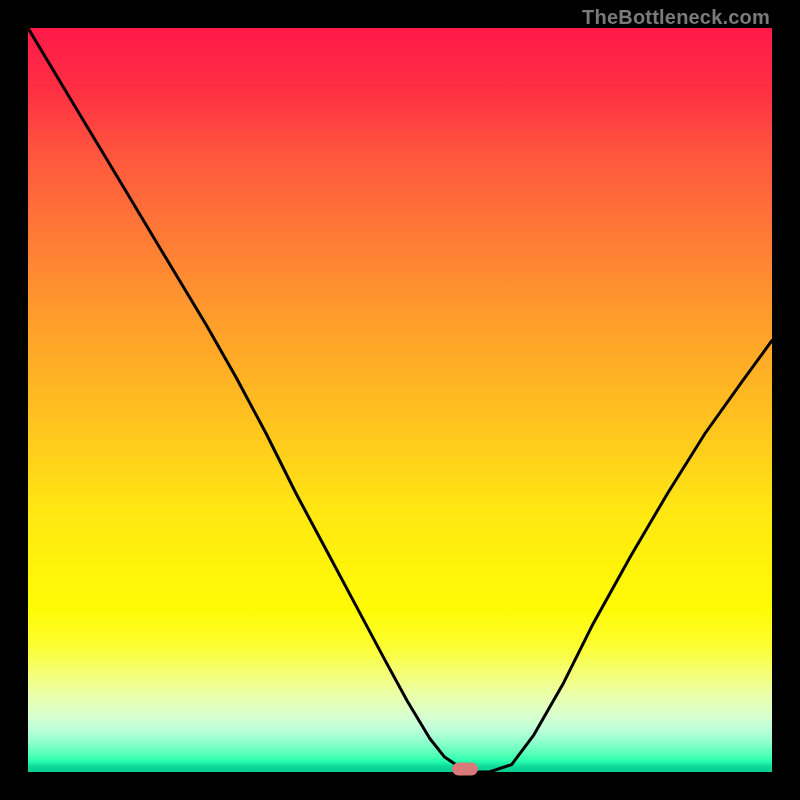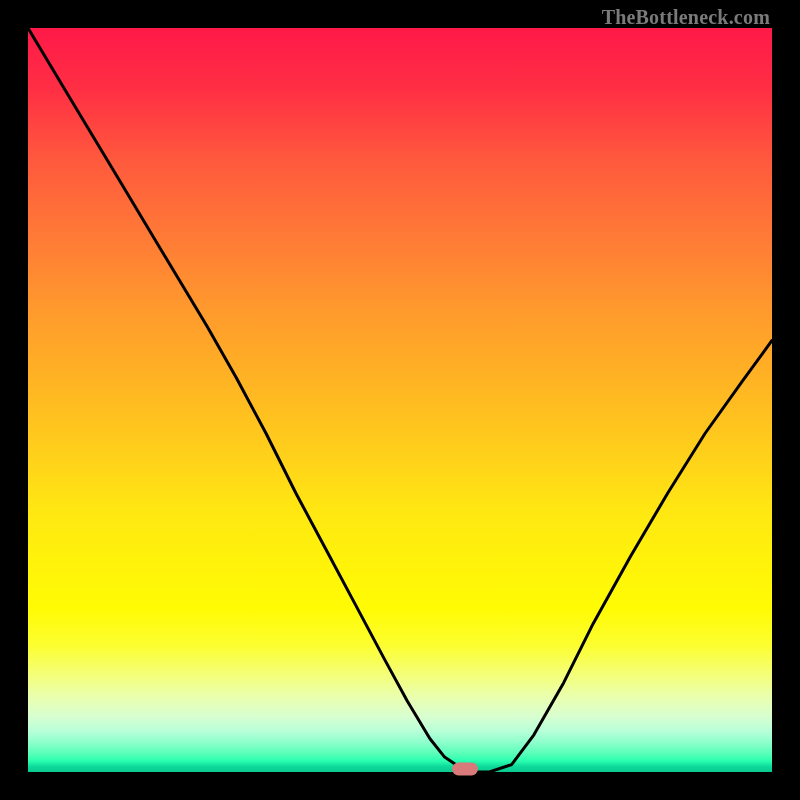--- a/index.html
+++ b/index.html
@@ -50,21 +50,21 @@
     width: 26px;
     height: 13px;
     background: #d87a7a;
     border-radius: 7px;
     transform: translate(-50%, -50%);
   }
   .watermark {
     position: absolute;
     top: 6px;
     right: 30px;
-    font-family: Liberation Serif, serif;
+    font-family: Liberation Sans, sans-serif;
     font-size: 20px;
     font-weight: 600;
     color: #7a7a7a;
     letter-spacing: 0.2px;
   }
 </style>
 </head>
 <body>
 
 <div class="chart-container">

